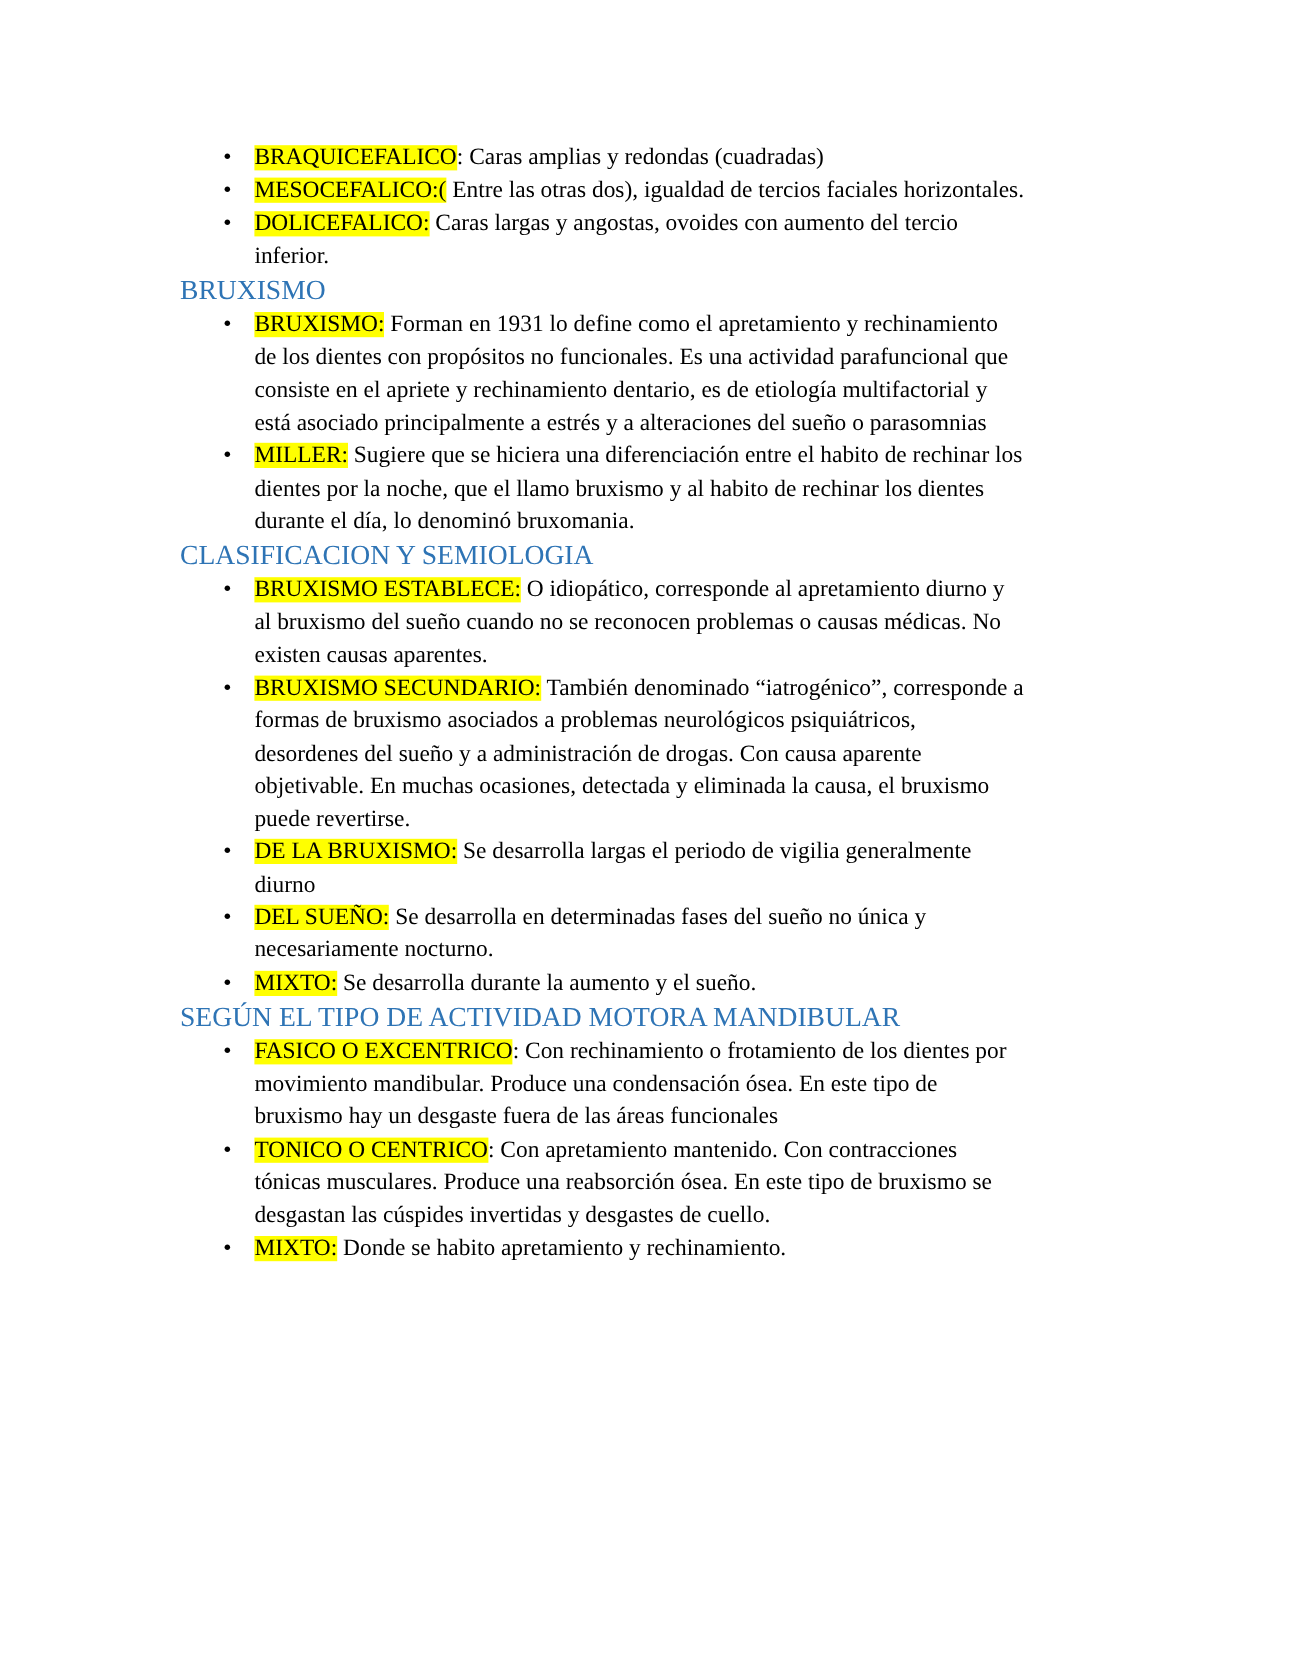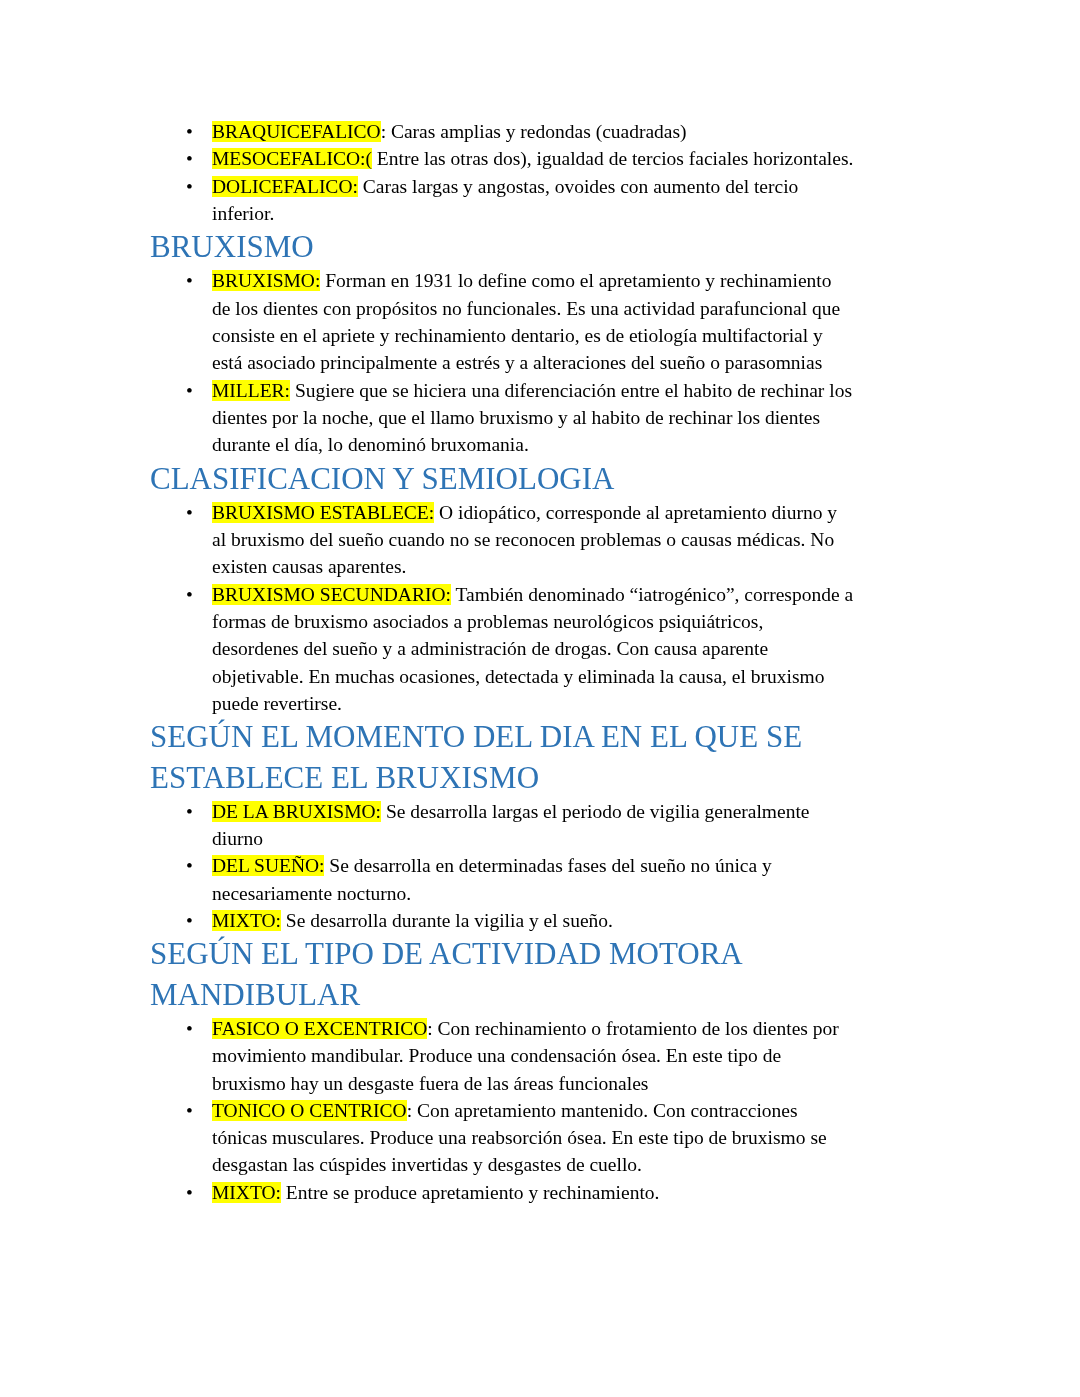--- a/index.html
+++ b/index.html
@@ -38,21 +38,21 @@
     left: 2px;
     top: 0;
     font-size: 1em;
     color: #000000;
   }
   .hl {
     background: #ffff00;
   }
   h2.heading {
     font-family: "Liberation Serif", "DejaVu Serif", serif;
-    font-size: 31px;
+    font-size: 23px;
     font-weight: normal;
     color: #2e74b5;
     line-height: 1.3;
     margin: 0;
   }
   .h-bruxismo        { margin: 50px 0 22px 0; }
   .h-clasificacion   { margin: 26px 0 22px 0; }
   .h-momento         { margin: 66px 0 22px 0; max-width: 770px; }
   .h-tipo            { margin: 58px 0 22px 0; }
 </style>
@@ -74,29 +74,28 @@
     <li><span class="hl">MILLER:</span><span> Sugiere que se hiciera una diferenciación entre el habito de rechinar los dientes por la noche, que el llamo bruxismo y al habito de rechinar los dientes durante el día, lo denominó bruxomania.</span></li>
   </ul>
 
   <h2 class="heading h-clasificacion">CLASIFICACION Y SEMIOLOGIA</h2>
 
   <ul class="doc-list">
     <li><span class="hl">BRUXISMO ESTABLECE:</span><span> O idiopático, corresponde al apretamiento diurno y al bruxismo del sueño cuando no se reconocen problemas o causas médicas. No existen causas aparentes.</span></li>
     <li><span class="hl">BRUXISMO SECUNDARIO:</span><span> También denominado “iatrogénico”, corresponde a formas de bruxismo asociados a problemas neurológicos psiquiátricos, desordenes del sueño y a administración de drogas. Con causa aparente objetivable. En muchas ocasiones, detectada y eliminada la causa, el bruxismo puede revertirse.</span></li>
   </ul>
 
-  <h2 class="heading h-momento">SEGÚN EL MOMENTO DEL DIA EN EL QUE SE ESTABLECE EL BRUXISMO</h2>
 
   <ul class="doc-list">
     <li><span class="hl">DE LA BRUXISMO:</span><span> Se desarrolla largas el periodo de vigilia generalmente diurno</span></li>
     <li><span class="hl">DEL SUEÑO:</span><span> Se desarrolla en determinadas fases del sueño no única y necesariamente nocturno.</span></li>
-    <li><span class="hl">MIXTO:</span><span> Se desarrolla durante la vigilia y el sueño.</span></li>
+    <li><span class="hl">MIXTO:</span><span> Se desarrolla durante la aumento y el sueño.</span></li>
   </ul>
 
   <h2 class="heading h-tipo">SEGÚN EL TIPO DE ACTIVIDAD MOTORA MANDIBULAR</h2>
 
   <ul class="doc-list">
     <li><span class="hl">FASICO O EXCENTRICO</span><span>: Con rechinamiento o frotamiento de los dientes por movimiento mandibular. Produce una condensación ósea. En este tipo de bruxismo hay un desgaste fuera de las áreas funcionales</span></li>
     <li><span class="hl">TONICO O CENTRICO</span><span>: Con apretamiento mantenido. Con contracciones tónicas musculares.  Produce una reabsorción ósea. En este tipo de bruxismo se desgastan las cúspides invertidas y desgastes de cuello.</span></li>
-    <li><span class="hl">MIXTO:</span><span> Entre se produce apretamiento y rechinamiento.</span></li>
+    <li><span class="hl">MIXTO:</span><span> Donde se habito apretamiento y rechinamiento.</span></li>
   </ul>
 
 </div>
 
 </body></html>

